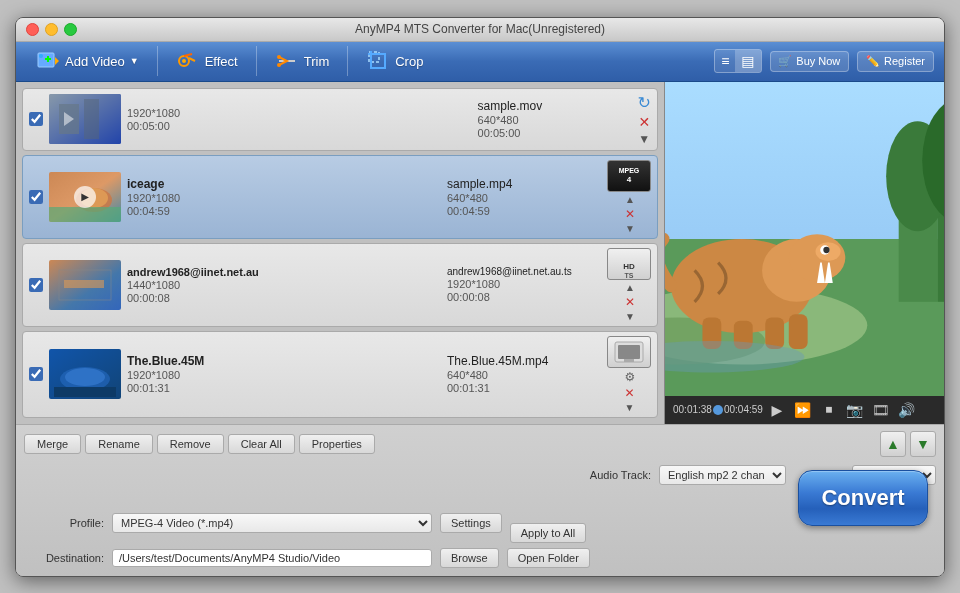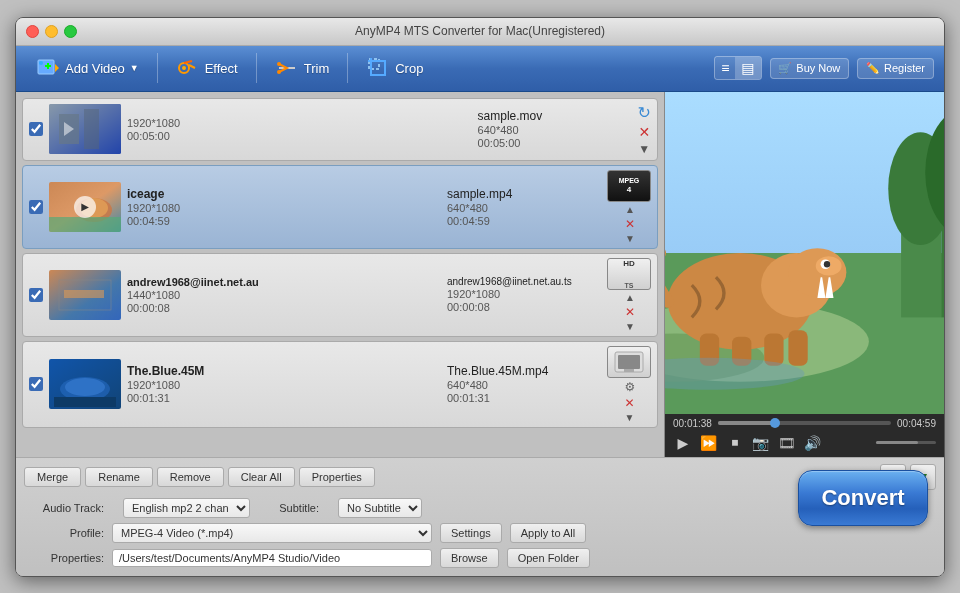--- a/index.html
+++ b/index.html
@@ -244,21 +244,21 @@
       background: #000;
       display: flex;
       align-items: center;
       justify-content: center;
       overflow: hidden;
     }
     .preview-controls {
       background: #2a2a2a;
       padding: 4px 8px;
       display: flex;
-      flex-direction: column;
+      flex-direction: row;
       gap: 4px;
     }
     .preview-time {
       display: flex;
       align-items: center;
       gap: 6px;
       font-size: 10px;
       color: #ccc;
     }
     .time-slider {
@@ -336,22 +336,23 @@
       display: flex;
       align-items: center;
       justify-content: center;
       cursor: pointer;
       font-size: 14px;
       color: #2a7a2a;
     }
     .settings-row {
       display: flex;
       align-items: center;
-      gap: 19px;
-      margin-bottom: 5px;
+      gap: 8px;
+      margin-bottom: 18px;
+      justify-content: flex-end;
     }
     .settings-label {
       font-size: 11px;
       color: #333;
       min-width: 80px;
       text-align: right;
     }
     .settings-select {
       font-size: 11px;
       padding: 2px 4px;
@@ -431,20 +432,21 @@
       background: linear-gradient(135deg, #8899aa 0%, #4466aa 40%, #2244aa 100%);
     }
     .apply-all-btn {
       padding: 3px 10px;
       background: linear-gradient(180deg, #f0f0f0, #d8d8d8);
       border: 1px solid #aaa;
       border-radius: 3px;
       font-size: 11px;
       cursor: pointer;
       color: #333;
+      margin-top: 20px;
     }
   </style>
 </head>
 <body>
 
 <div class="window">
 
   <div class="title-bar">
     <div class="traffic-lights">
       <div class="traffic-light tl-red"></div>
@@ -617,21 +619,21 @@
           <span class="file-name" style="font-size:11px;">andrew1968@iinet.net.au</span>
           <span class="file-dim">1440*1080</span>
           <span class="file-time">00:00:08</span>
         </div>
         <div class="file-output">
           <span class="file-out-name" style="font-size:10px;">andrew1968@iinet.net.au.ts</span>
           <span class="file-out-dim">1920*1080</span>
           <span class="file-out-time">00:00:08</span>
         </div>
         <div class="file-actions">
-          <div class="format-badge format-badge-hd" style="display:flex;flex-direction:column;align-items:center;justify-content:space-between;gap:1px;">
+          <div class="format-badge format-badge-hd" style="display:flex;flex-direction:column;align-items:center;justify-content:flex-end;gap:1px;">
             <span style="font-size:8px;font-weight:bold;color:#333;">HD</span>
             <span style="font-size:7px;color:#555;">TS</span>
           </div>
           <div style="display:flex;flex-direction:column;gap:2px;margin-left:2px;">
             <span style="font-size:10px;color:#555;cursor:pointer;">▲</span>
             <span style="font-size:12px;color:#cc3333;cursor:pointer;">✕</span>
             <span style="font-size:10px;color:#555;cursor:pointer;">▼</span>
           </div>
         </div>
       </div>
@@ -776,21 +778,21 @@
     <div class="profile-row">
       <span class="settings-label">Profile:</span>
       <select class="profile-select">
         <option>MPEG-4 Video (*.mp4)</option>
       </select>
       <button class="action-btn">Settings</button>
       <button class="apply-all-btn">Apply to All</button>
     </div>
 
     <div class="dest-row">
-      <span class="settings-label">Properties:</span>
+      <span class="settings-label">Destination:</span>
       <input type="text" class="dest-input" value="/Users/test/Documents/AnyMP4 Studio/Video" style="">
       <button class="action-btn">Browse</button>
       <button class="action-btn">Open Folder</button>
     </div>
 
     <div class="convert-btn">
       <span>Convert</span>
     </div>
   </div>
 </div>

